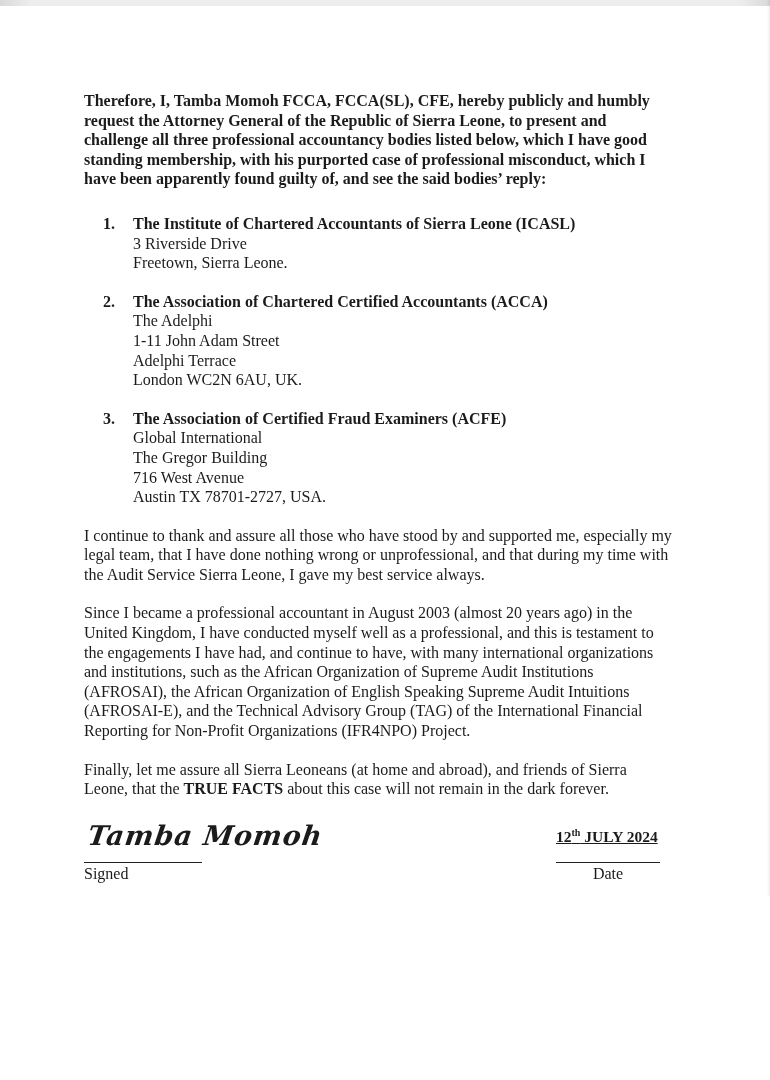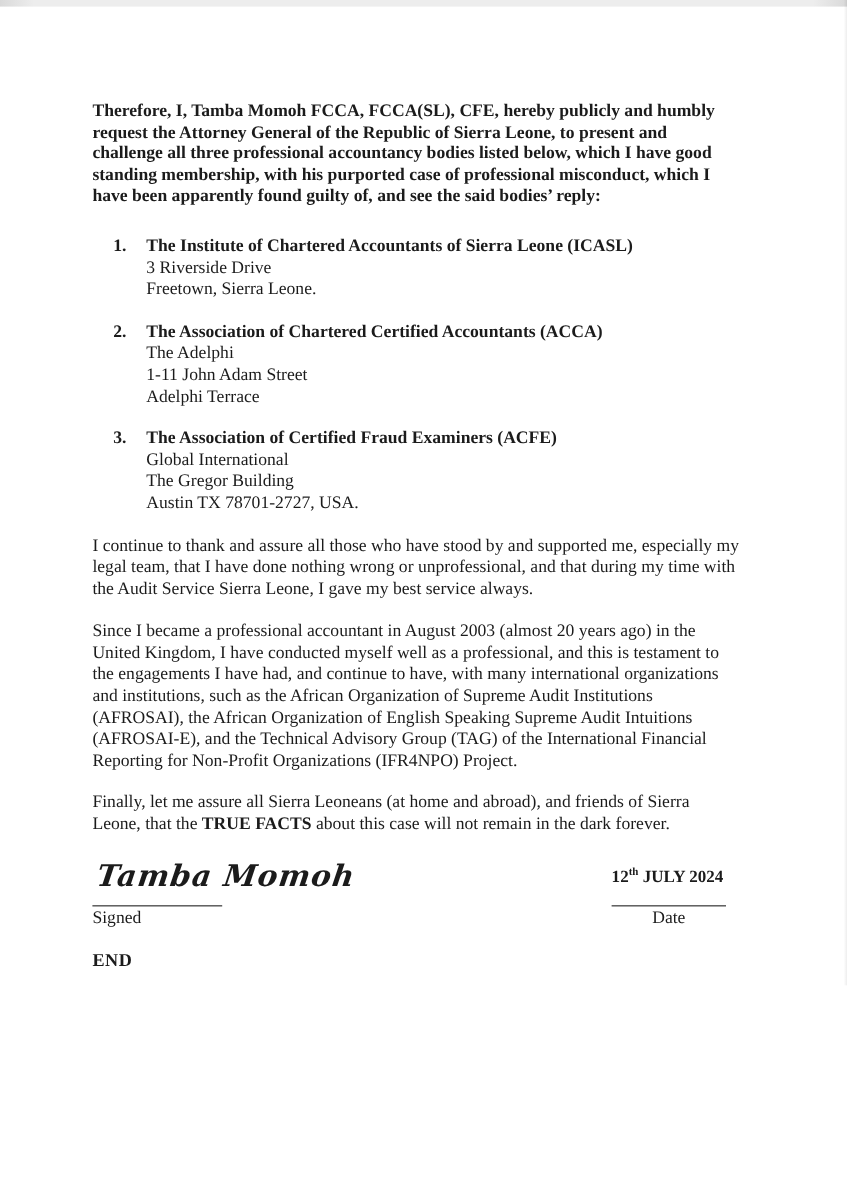--- a/index.html
+++ b/index.html
@@ -85,20 +85,21 @@
   .sig-right {
     display: flex;
     flex-direction: column;
     align-items: center;
     margin-right: 14px;
   }
   .sig-date {
     font-weight: bold;
     font-size: 15.5px;
     align-self: flex-start;
+    text-decoration: underline;
   }
   .sig-date sup { font-size: 10px; vertical-align: super; line-height: 0; }
   .date-line {
     width: 104px;
     border-top: 1.6px solid #222;
     margin-top: 16px;
     align-self: stretch;
   }
   .date-label {
     font-size: 16px;
@@ -138,27 +139,29 @@
         <div class="addr-line">3 Riverside Drive</div>
         <div class="addr-line">Freetown, Sierra Leone.</div>
       </div>
 
       <div class="list-item">
         <span class="list-num">2.</span>
         <div class="list-title">The Association of Chartered Certified Accountants (ACCA)</div>
         <div class="addr-line">The Adelphi</div>
         <div class="addr-line">1-11 John Adam Street</div>
         <div class="addr-line">Adelphi Terrace</div>
+        <div class="addr-line">London WC2N 6AU, UK.</div>
       </div>
 
       <div class="list-item">
         <span class="list-num">3.</span>
         <div class="list-title">The Association of Certified Fraud Examiners (ACFE)</div>
         <div class="addr-line">Global International</div>
         <div class="addr-line">The Gregor Building</div>
+        <div class="addr-line">716 West Avenue</div>
         <div class="addr-line">Austin TX 78701-2727, USA.</div>
       </div>
 
     </div>
 
     <p>I continue to thank and assure all those who have stood by and supported me, especially my legal team, that I have done nothing wrong or unprofessional, and that during my time with the Audit Service Sierra Leone, I gave my best service always.</p>
 
     <p>Since I became a professional accountant in August 2003 (almost 20 years ago) in the United Kingdom, I have conducted myself well as a professional, and this is testament to the engagements I have had, and continue to have, with many international organizations and institutions, such as the African Organization of Supreme Audit Institutions (AFROSAI), the African Organization of English Speaking Supreme Audit Intuitions (AFROSAI-E), and the Technical Advisory Group (TAG) of the International Financial Reporting for Non-Profit Organizations (IFR4NPO) Project.</p>
 
     <p><span>Finally, let me assure all Sierra Leoneans (at home and abroad), and friends of Sierra Leone, that the </span><span class="bold">TRUE FACTS</span><span> about this case will not remain in the dark forever.</span></p>

